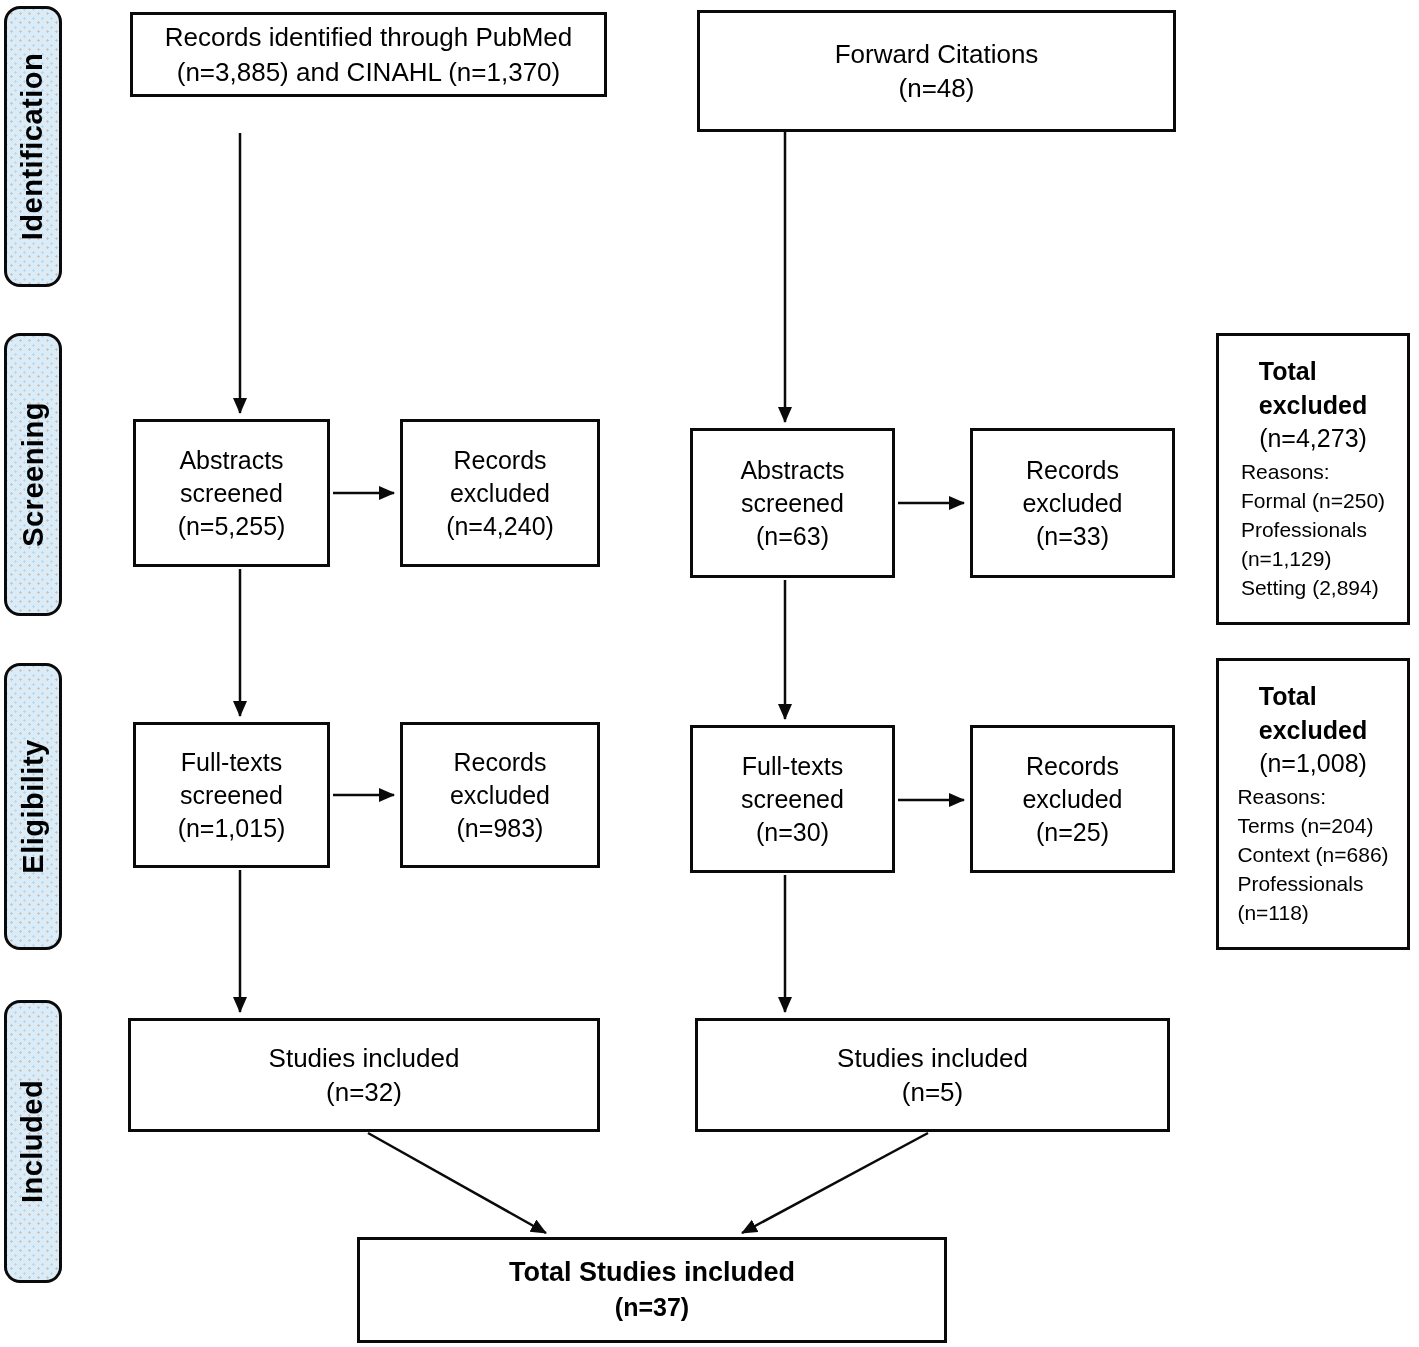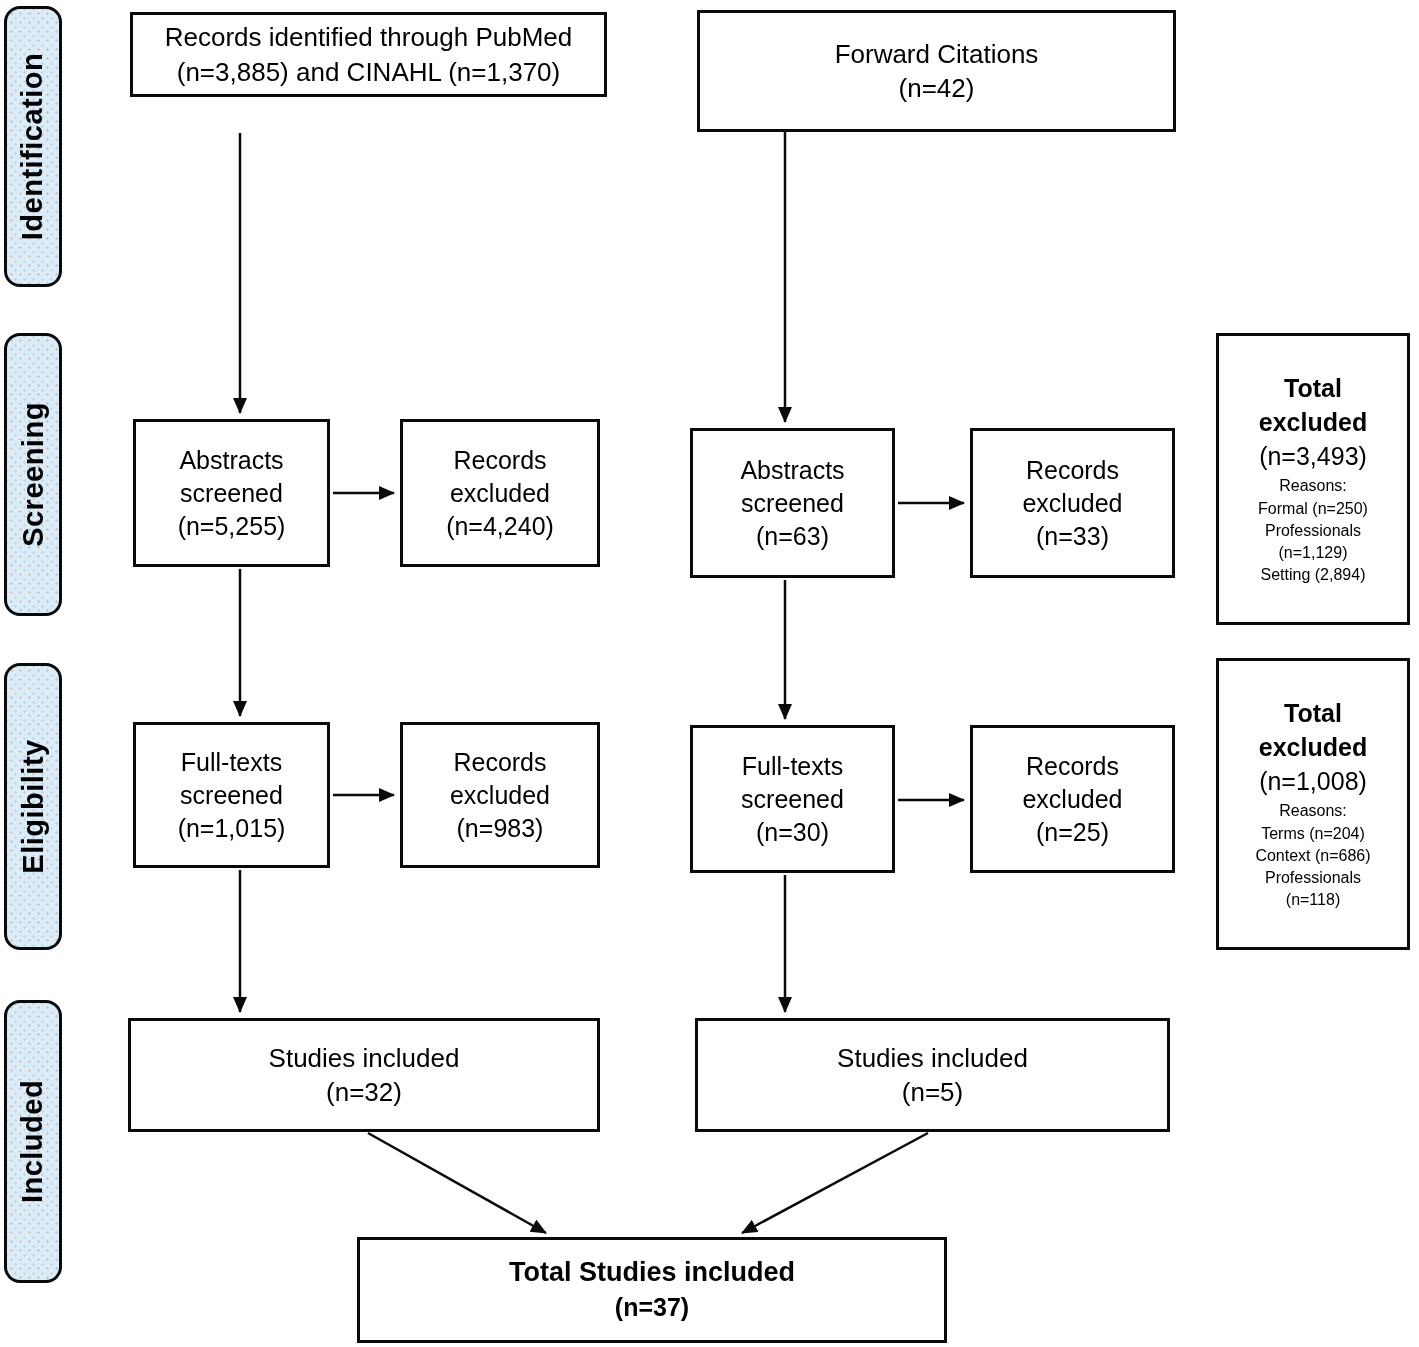--- a/index.html
+++ b/index.html
@@ -30,25 +30,25 @@
     box-sizing:border-box;
     display:flex;flex-direction:column;align-items:center;justify-content:center;
     text-align:center;white-space:pre-line;
     font-size:25px;line-height:1.32;
   }
   .node.big{font-size:26px;}
   .panel{
     position:absolute;background:#fff;border:3px solid #0a0a0a;
     box-sizing:border-box;
     display:flex;flex-direction:column;align-items:center;justify-content:center;
-    text-align:center;white-space:pre-line;
+    text-align:left;white-space:pre-line;
   }
   .panel .p-title{font-weight:bold;font-size:25px;line-height:1.35;}
   .panel .p-count{font-size:25px;line-height:1.35;}
-  .panel .p-reasons{font-size:16px;line-height:1.38;margin-top:2px;}
+  .panel .p-reasons{font-size:21px;line-height:1.38;margin-top:2px;}
   .total-title{font-weight:bold;font-size:27px;line-height:1.3;}
   .total-count{font-size:25px;line-height:1.4;font-weight:bold;}
 
   
   #arrows{position:absolute;left:0;top:0;width:1419px;height:1347px;pointer-events:none;}
   #arrows line{stroke:#0a0a0a;stroke-width:2.5;}
 </style>
 </head>
 <body>
 
@@ -78,40 +78,40 @@
   <div class="node" style="left:133px;top:722px;width:197px;height:146px;">Full-texts
 screened
 (n=1,015)</div>
   <div class="node" style="left:400px;top:722px;width:200px;height:146px;">Records
 excluded
 (n=983)</div>
   <div class="node big" style="left:128px;top:1018px;width:472px;height:114px;">Studies included
 (n=32)</div>
 
   <div class="node big" style="left:697px;top:10px;width:479px;height:122px;">Forward Citations
-(n=42)</div>
+(n=48)</div>
   <div class="node" style="left:690px;top:428px;width:205px;height:150px;">Abstracts
 screened
 (n=63)</div>
   <div class="node" style="left:970px;top:428px;width:205px;height:150px;">Records
 excluded
 (n=33)</div>
   <div class="node" style="left:690px;top:725px;width:205px;height:148px;">Full-texts
 screened
 (n=30)</div>
   <div class="node" style="left:970px;top:725px;width:205px;height:148px;">Records
 excluded
 (n=25)</div>
   <div class="node big" style="left:695px;top:1018px;width:475px;height:114px;">Studies included
 (n=5)</div>
 
   <div class="panel" style="left:1216px;top:333px;width:194px;height:292px;">
     <div class="p-title">Total
 excluded</div>
-    <div class="p-count">(n=3,493)</div>
+    <div class="p-count">(n=4,273)</div>
     <div class="p-reasons">Reasons:
 Formal (n=250)
 Professionals
 (n=1,129)
 Setting (2,894)</div>
   </div>
   <div class="panel" style="left:1216px;top:658px;width:194px;height:292px;">
     <div class="p-title">Total
 excluded</div>
     <div class="p-count">(n=1,008)</div>

